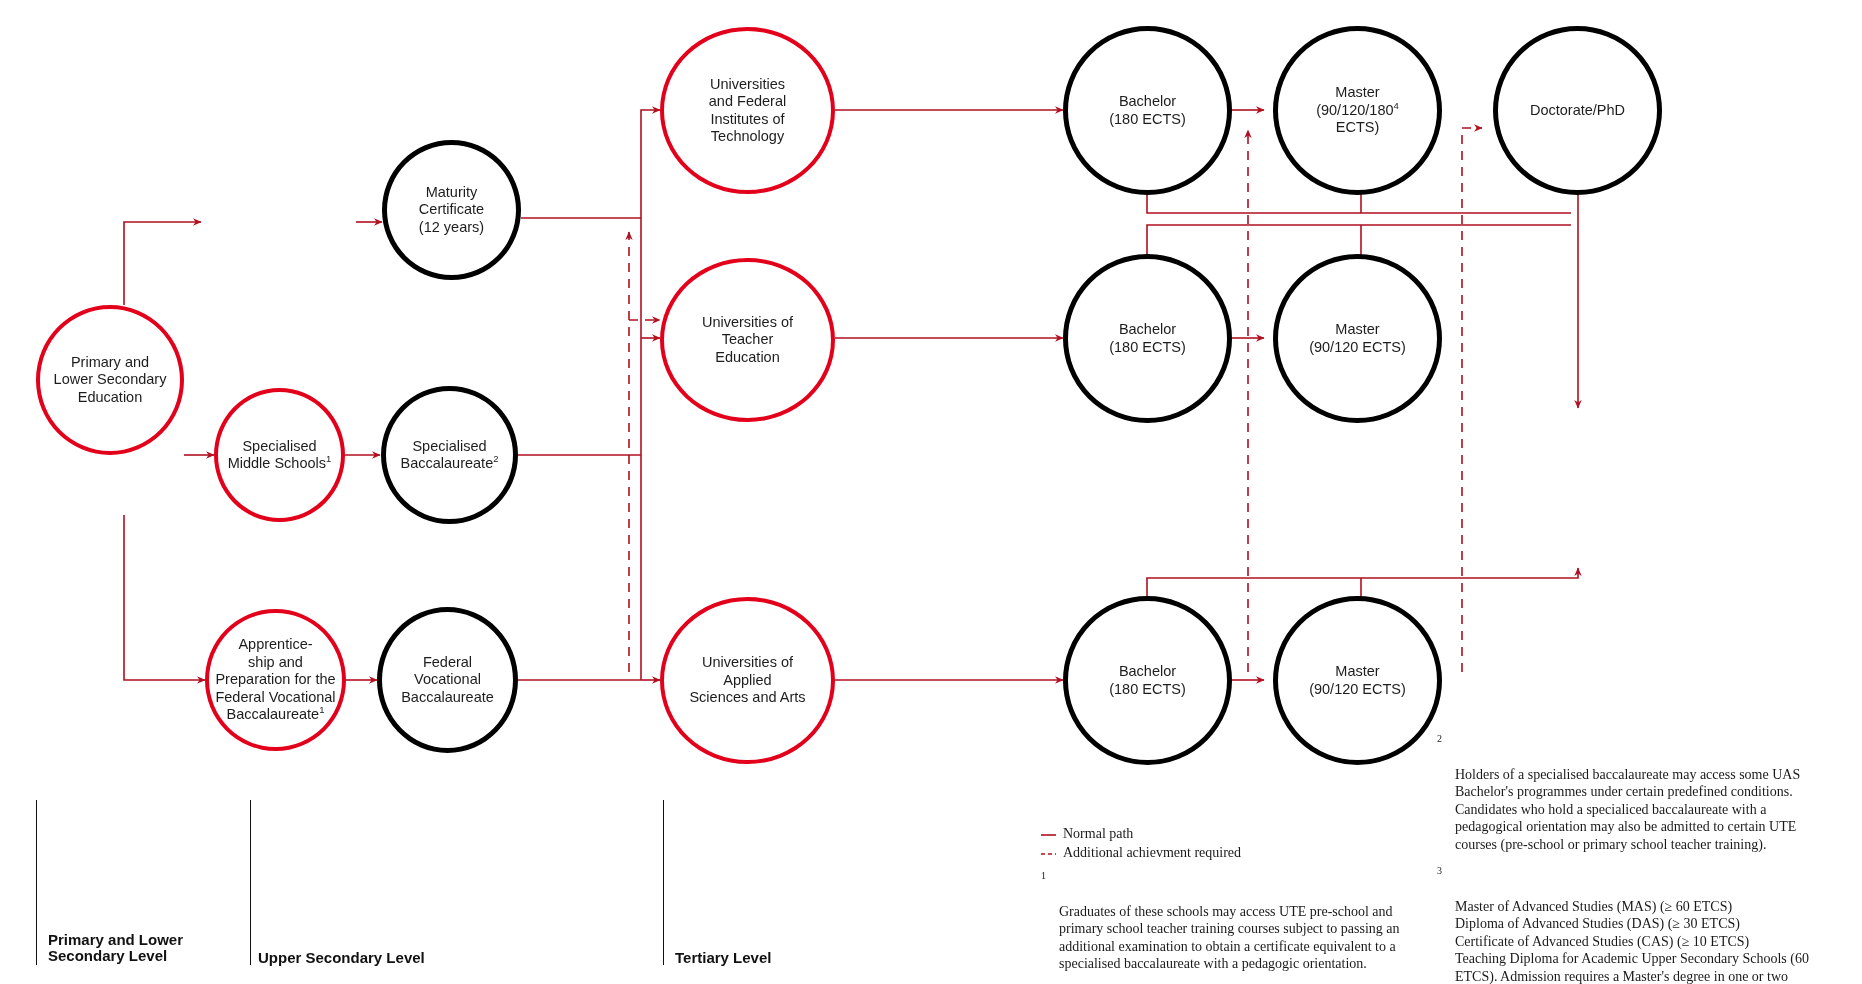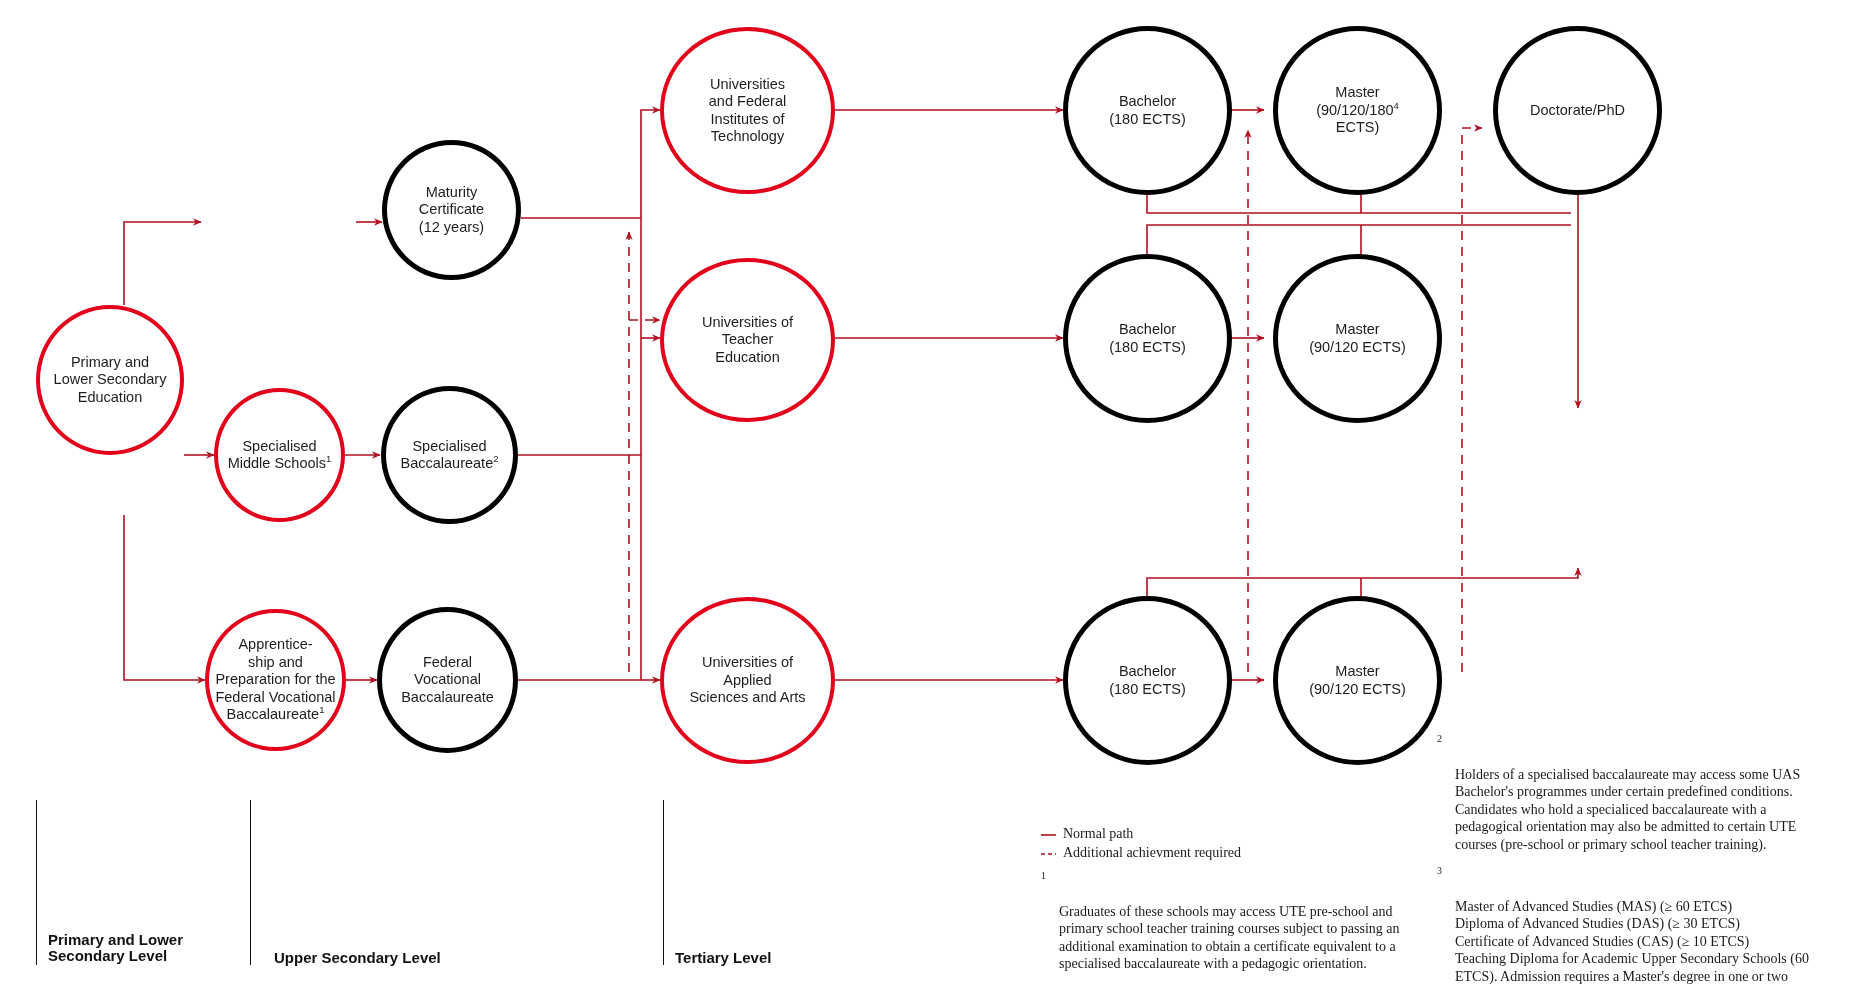--- a/index.html
+++ b/index.html
@@ -168,21 +168,21 @@
 
   <div class="node black" style="left:1273px;top:596px;width:169px;height:169px;">
     <span class="lbl">Master<br>(90/120 ECTS)</span>
   </div>
 
 
   <div class="lvl-rule" style="left:36px;top:800px;height:165px;"></div>
   <div class="lvl-label" style="left:48px;top:932px;width:180px;">Primary and Lower<br>Secondary Level</div>
 
   <div class="lvl-rule" style="left:250px;top:800px;height:165px;"></div>
-  <div class="lvl-label" style="left:274px;top:950px;width:220px;">Upper Secondary Level</div>
+  <div class="lvl-label" style="left:258px;top:950px;width:220px;">Upper Secondary Level</div>
 
   <div class="lvl-rule" style="left:663px;top:800px;height:165px;"></div>
   <div class="lvl-label" style="left:675px;top:950px;width:180px;">Tertiary Level</div>
 
   <div class="legend" style="left:1041px;top:825px;width:370px;">
     <div class="legend-row">
       <span class="legend-mark">
         <svg width="20" height="14" viewBox="0 0 20 14">
             <line x1="0" y1="8" x2="15" y2="8" stroke="#b01020" stroke-width="1.6"></line>
           </svg>

